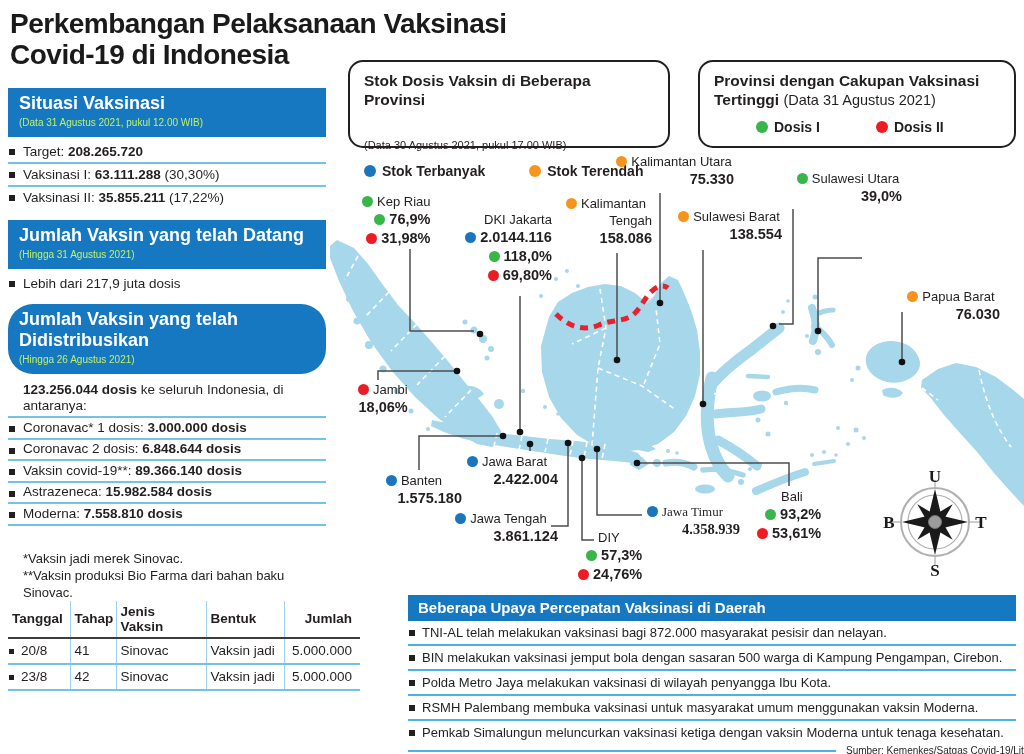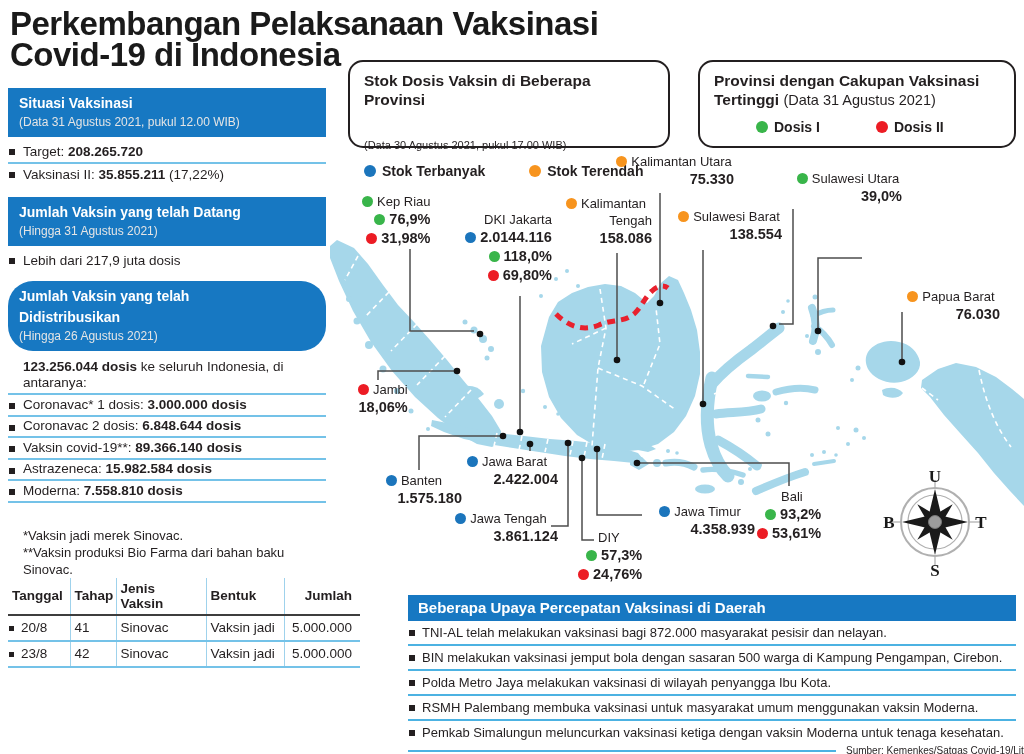--- a/index.html
+++ b/index.html
@@ -1,27 +1,27 @@
 <!DOCTYPE html>
 <html><head>
 <meta charset="utf-8">
 <style>
   * { margin:0; padding:0; box-sizing:border-box; }
   body { font-family:"Liberation Sans", sans-serif; background:#fff; }
   .page { position:relative; width:1024px; height:754px; background:#fff; overflow:hidden; color:#231f20; }
 
   
-  .main-title { position:absolute; left:10px; top:8px; font-size:33px; font-weight:bold; line-height:31px; letter-spacing:-0.5px; color:#1a1a1a; }
+  .main-title { position:absolute; left:10px; top:8px; font-size:28px; font-weight:bold; line-height:31px; letter-spacing:-0.5px; color:#1a1a1a; }
 
   
   .left-col { position:absolute; left:8px; top:88px; width:352px; }
   .w318 { margin-right:34px; }
   .hdr-bar { background:#1778c2; color:#fff; padding:5px 11px 6px; }
-  .hdr-bar .t { font-size:14px; font-weight:bold; line-height:21px; }
-  .hdr-bar .s { font-size:12px; line-height:17px; color:#e5e5e5; }
+  .hdr-bar .t { font-size:18px; font-weight:bold; line-height:21px; }
+  .hdr-bar .s { font-size:10px; line-height:17px; color:#bef264; }
   .list { }
   .item { position:relative; font-size:13.5px; line-height:16px; padding:2.5px 0 2.5px 15px; border-bottom:2px solid #74c2e8; }
   .item.nb { border-bottom:none; }
   .item.nobullet { padding-left:15px; }
   .item:not(.nobullet)::before { content:""; position:absolute; left:1px; top:8px; width:6px; height:6px; background:#231f20; }
   .item b { font-weight:bold; }
   .tight .item { line-height:14.5px; padding-top:2.5px; padding-bottom:2.5px; }
   .footnotes { margin-top:24px; padding-left:15px; font-size:13px; line-height:17px; }
 
   
@@ -247,20 +247,21 @@
   </div>
 
   <div class="left-col">
 
     <div class="hdr-bar w318">
       <div class="t">Situasi Vaksinasi</div>
       <div class="s">(Data 31 Agustus 2021, pukul 12.00 WIB)</div>
     </div>
     <div class="list w318" style="margin-top:4px;">
       <div class="item"><span>Target: </span><b>208.265.720</b><span></span></div>
+      <div class="item"><span>Vaksinasi I: </span><b>63.111.288</b><span> (30,30%)</span></div>
       <div class="item nb"><span>Vaksinasi II: </span><b>35.855.211</b><span> (17,22%)</span></div>
     </div>
 
     <div class="hdr-bar w318" style="margin-top:12px;">
       <div class="t">Jumlah Vaksin yang telah Datang</div>
       <div class="s">(Hingga 31 Agustus 2021)</div>
     </div>
     <div class="list w318" style="margin-top:4px;">
       <div class="item nb"><span>Lebih dari 217,9 juta dosis</span></div>
     </div>
@@ -384,21 +385,21 @@
       </div>
       <div class="prov center" style="left: 444px; top: 511px; width: 114px;">
         <div class="prov-name"><span class="dot c-blue"></span><span>Jawa Tengah</span></div>
         <div class="prov-row val"><span>3.861.124</span></div>
       </div>
       <div class="prov" style="left: 578px; top: 530px;">
         <div class="prov-name" style="padding-left: 20px;"><span>DIY</span></div>
         <div class="prov-row val"><span class="dot c-green"></span><span>57,3%</span></div>
         <div class="prov-row val"><span class="dot c-red"></span><span>24,76%</span></div>
       </div>
-      <div class="prov center" style="left: 645px; top: 504px; width: 110px;">
+      <div class="prov center" style="left: 630px; top: 504px; width: 110px; font-family: Liberation Serif, serif;">
         <div class="prov-name"><span class="dot c-blue"></span><span>Jawa Timur</span></div>
         <div class="prov-row val"><span>4.358.939</span></div>
       </div>
       <div class="prov" style="left: 757px; top: 489px;">
         <div class="prov-name" style="padding-left: 24px;"><span>Bali</span></div>
         <div class="prov-row val"><span class="dot c-green"></span><span>93,2%</span></div>
         <div class="prov-row val"><span class="dot c-red"></span><span>53,61%</span></div>
       </div>
     </div>
 

